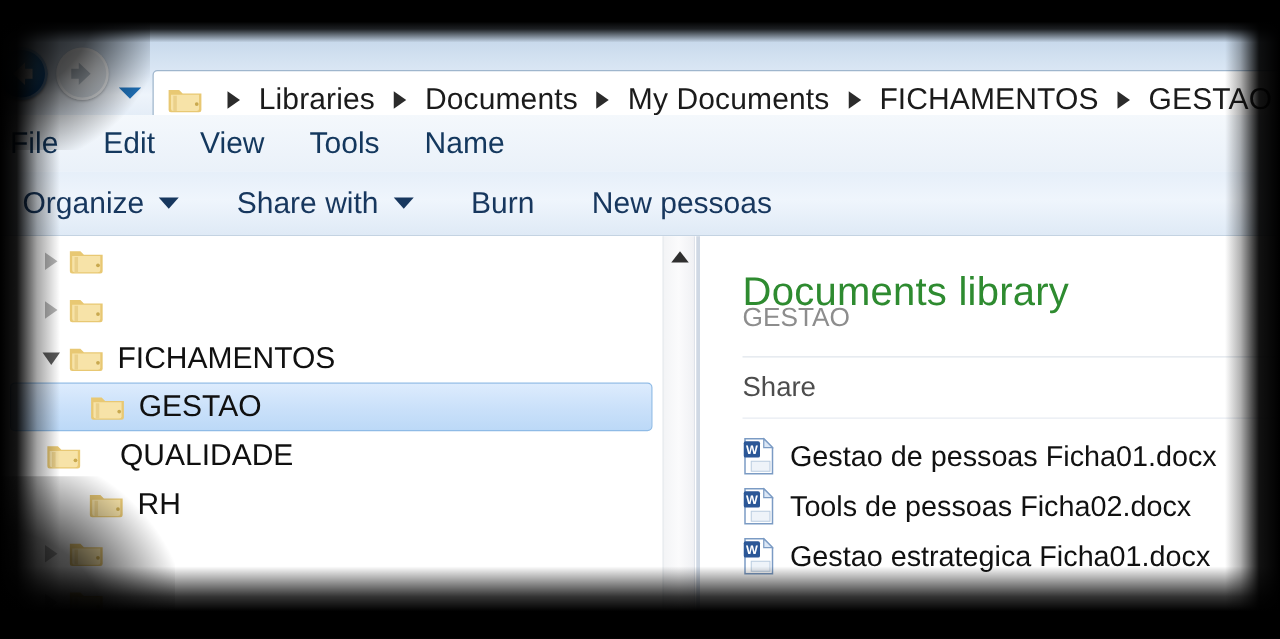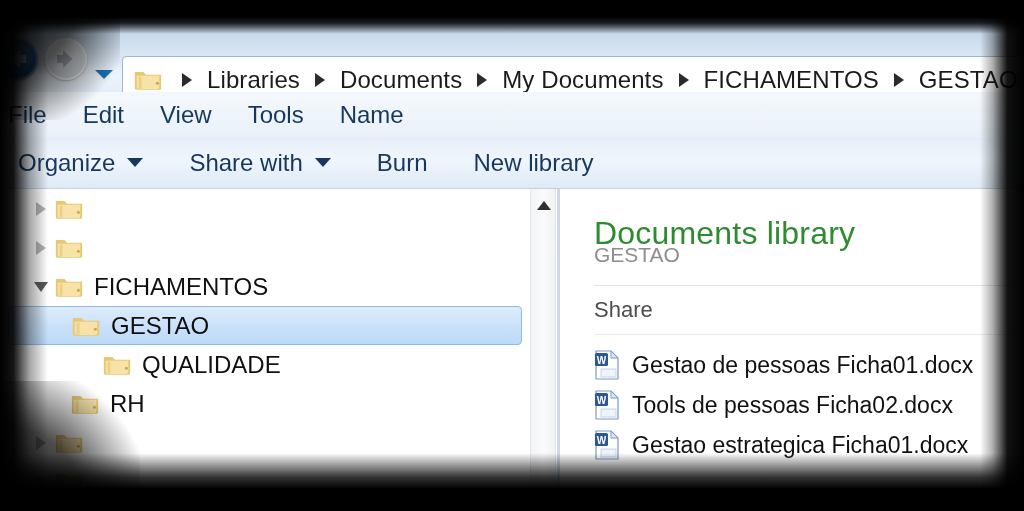--- a/index.html
+++ b/index.html
@@ -389,21 +389,21 @@
         <span class="tb-caret"></span>
       </div>
       <div class="tb-item">
         <span class="tb-label">Share with</span>
         <span class="tb-caret"></span>
       </div>
       <div class="tb-item">
         <span class="tb-label">Burn</span>
       </div>
       <div class="tb-item">
-        <span class="tb-label">New library</span>
+        <span class="tb-label">New pessoas</span>
       </div>
     </div>
 
     <div id="content">
 
       <div id="tree-pane">
 
         <div class="tree-row" style="padding-left:28px;">
           <span class="twisty">
               <span class="twisty-collapsed"></span>
@@ -446,21 +446,21 @@
         <div class="tree-row selected" style="padding-left:62px;">
           <svg class="folder-ico" width="30" height="25" viewBox="0 0 32 26">
             <path d="M2 5 h9 l3 3 h16 v14 a2 2 0 0 1 -2 2 H4 a2 2 0 0 1 -2 -2 Z" fill="#e8c873"></path>
             <path d="M4 9 h24 v12 a2 2 0 0 1 -2 2 H6 a2 2 0 0 1 -2 -2 Z" fill="#f7e3a8"></path>
             <path d="M6 10 h3 v13 H6 Z" fill="#ead08a"></path>
             <circle cx="26" cy="17" r="1.6" fill="#c9a94f"></circle>
           </svg>
           <span class="tree-label">GESTAO</span>
         </div>
 
-        <div class="tree-row" style="padding-left:102px;">
+        <div class="tree-row" style="padding-left:36px;gap:20px;">
           <svg class="folder-ico" width="30" height="25" viewBox="0 0 32 26">
             <path d="M2 5 h9 l3 3 h16 v14 a2 2 0 0 1 -2 2 H4 a2 2 0 0 1 -2 -2 Z" fill="#e8c873"></path>
             <path d="M4 9 h24 v12 a2 2 0 0 1 -2 2 H6 a2 2 0 0 1 -2 -2 Z" fill="#f7e3a8"></path>
             <path d="M6 10 h3 v13 H6 Z" fill="#ead08a"></path>
             <circle cx="26" cy="17" r="1.6" fill="#c9a94f"></circle>
           </svg>
           <span class="tree-label">QUALIDADE</span>
         </div>
 
         <div class="tree-row" style="padding-left:70px;">

